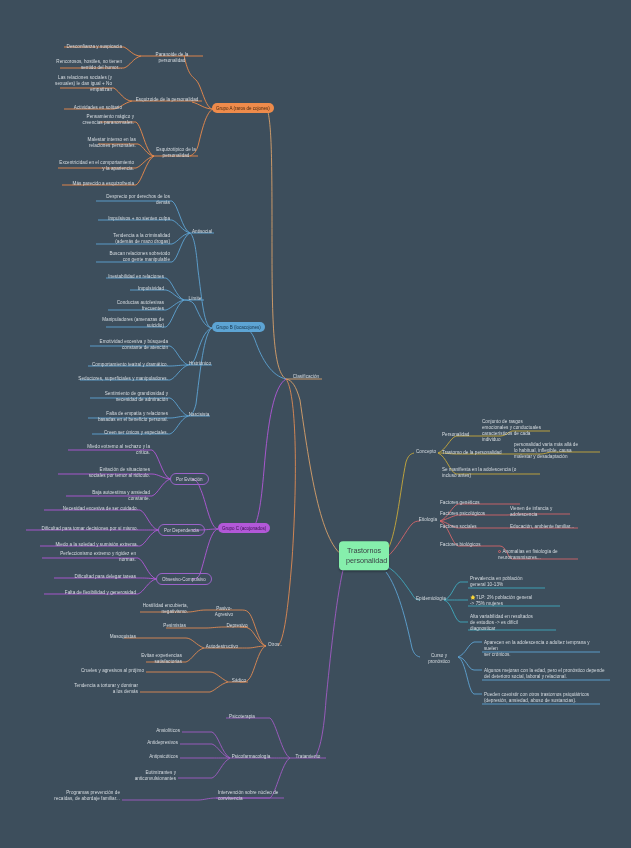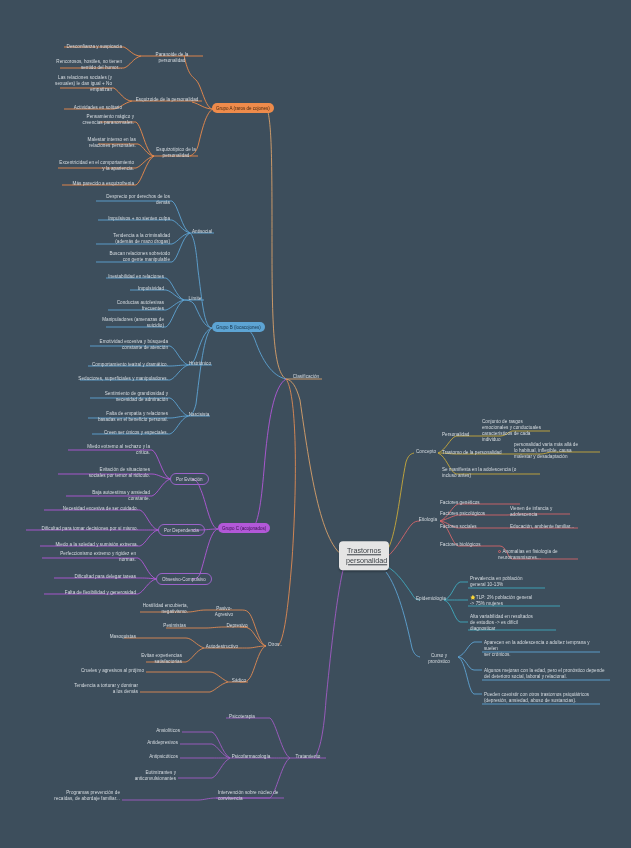--- a/index.html
+++ b/index.html
@@ -30,30 +30,29 @@
     white-space: pre-line;
     padding: 1px 2px;
   }
   .node.leaf-l { text-align: right; }
   .node.leaf-r { text-align: left; }
   .node.mid    { text-align: center; }
 
   
   .root {
     position: absolute;
-    background: #e5e5e5;
+    background: #86efac;
     color: #3a3f44;
     border-radius: 4px;
     font-size: 7.2px;
     line-height: 1.35;
     text-align: center;
     padding: 5px 7px;
     white-space: pre-line;
     box-shadow: 0 1px 2px rgba(0,0,0,.25);
-    text-decoration: underline;
   }
   
   .pill {
     position: absolute;
     border-radius: 7px;
     font-size: 4.5px;
     text-align: center;
     padding: 2.5px 4px;
     white-space: nowrap;
     color: #2d2f31;

